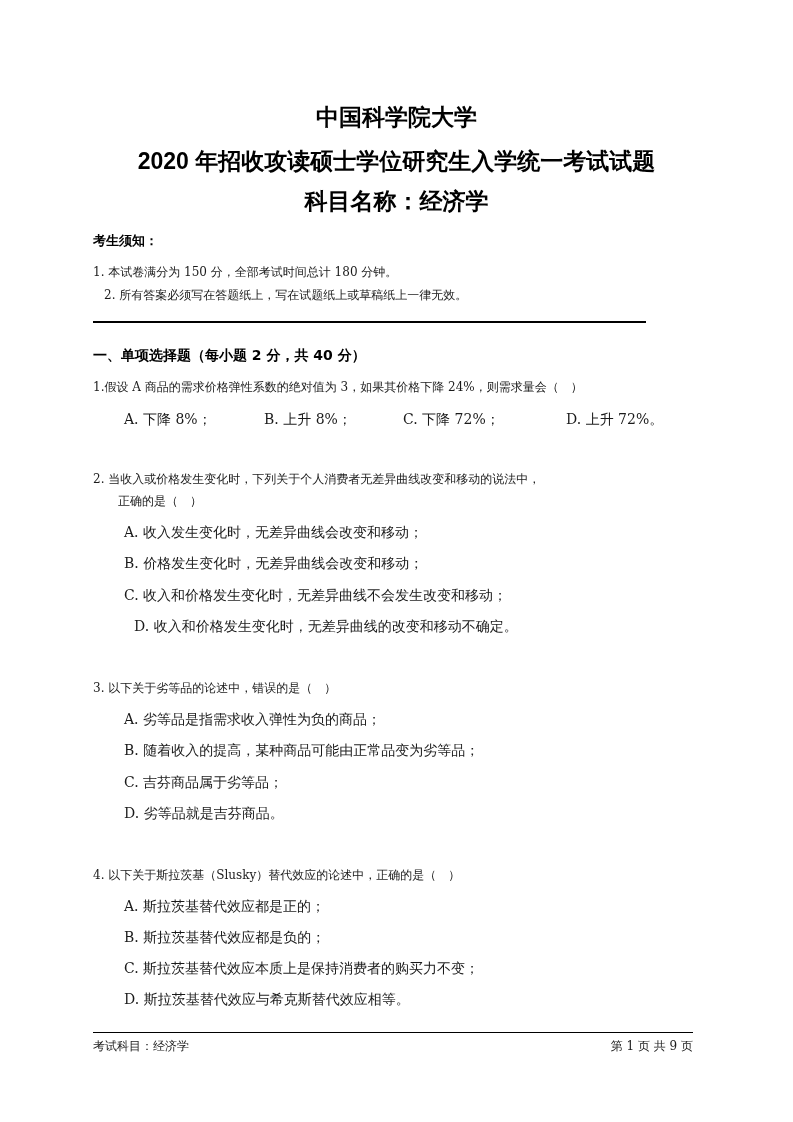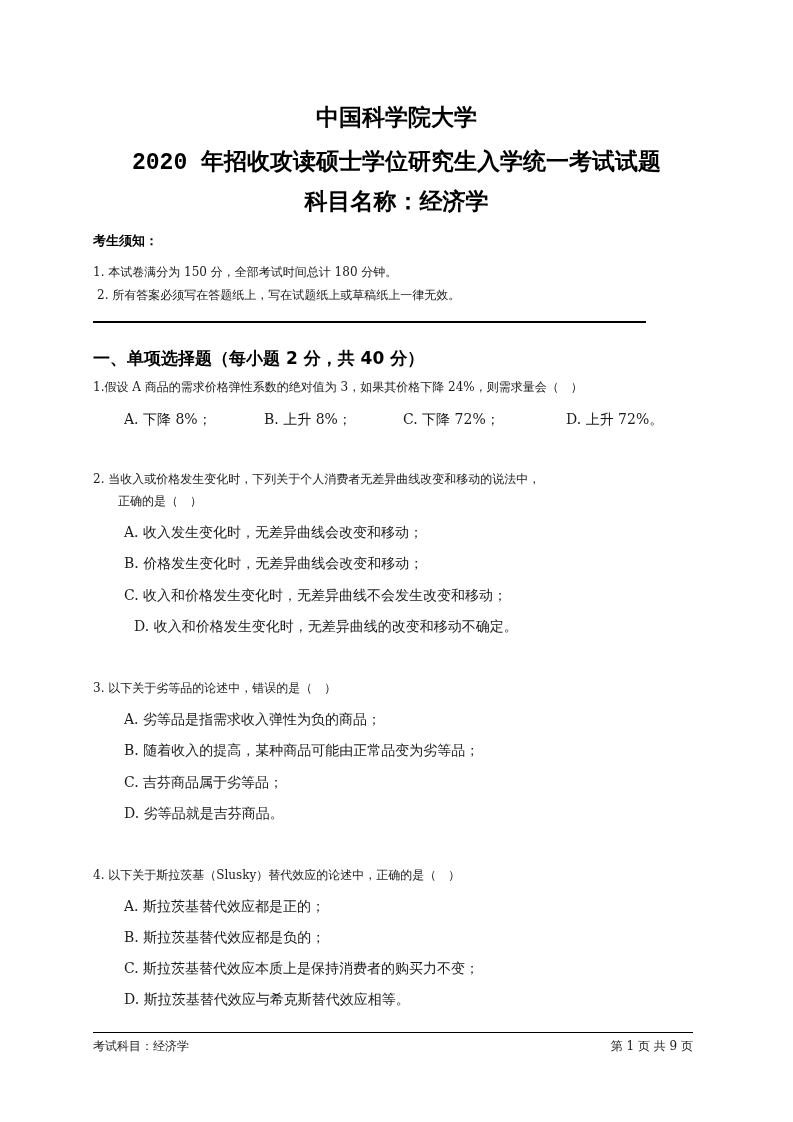--- a/index.html
+++ b/index.html
@@ -1,37 +1,37 @@
 <!DOCTYPE html>
 <html><head>
 <meta charset="utf-8">
 <style>
   html, body { margin: 0; padding: 0; background: #ffffff; }
   body { width: 793px; height: 1122px; position: relative; overflow: hidden;
          font-family: "DejaVu Serif", "Liberation Serif", serif; color: #1a1a1a; }
   .abs { position: absolute; white-space: nowrap; }
-  .title { font-family: Liberation Mono, monospace; font-weight: bold; font-size: 23px; color: #000; left: 0; width: 793px; text-align: center; }
+  .title { font-family: Liberation Sans, sans-serif; font-weight: bold; font-size: 23px; color: #000; left: 0; width: 793px; text-align: center; }
   .notice-title { font-family: Liberation Sans, sans-serif; font-weight: bold; font-size: 13px; color: #000; }
   .txt { font-size: 12px; }
-  .section { font-family: "DejaVu Sans", "Liberation Sans", sans-serif; font-weight: bold; font-size: 17px; color: #000; }
+  .section { font-family: "DejaVu Sans", "Liberation Sans", sans-serif; font-weight: bold; font-size: 14px; color: #000; }
   .rule { position: absolute; height: 1.5px; background: #000; }
   .opt { font-size: 14px; }
 </style>
 </head>
 <body>
 
 <div>
 
   <div class="abs title" style="top:102px;">中国科学院大学</div>
   <div class="abs title" style="top:146px;">2020 年招收攻读硕士学位研究生入学统一考试试题</div>
   <div class="abs title" style="top:186px;">科目名称：经济学</div>
 
   <div class="abs notice-title" style="left:93px; top:232px;">考生须知：</div>
   <div class="abs txt" style="left:93px; top:264px;">1. 本试卷满分为 150 分，全部考试时间总计 180 分钟。</div>
-  <div class="abs txt" style="left:97px; top:287px;">2. 所有答案必须写在答题纸上，写在试题纸上或草稿纸上一律无效。</div>
+  <div class="abs txt" style="left:104px; top:287px;">2. 所有答案必须写在答题纸上，写在试题纸上或草稿纸上一律无效。</div>
 
   <div class="rule" style="left:93px; top:321px; width:553px;"></div>
 
   <div class="abs section" style="left:93px; top:347px;">一、单项选择题（每小题 2 分，共 40 分）</div>
 
   <div class="abs txt" style="left:93px; top:379px; font-size:12px;">1.假设 A 商品的需求价格弹性系数的绝对值为 3，如果其价格下降 24%，则需求量会（　）</div>
   <div class="abs opt" style="left:124px; top:411px;">A. 下降 8%；</div>
   <div class="abs opt" style="left:264px; top:411px;">B. 上升 8%；</div>
   <div class="abs opt" style="left:403px; top:411px;">C. 下降 72%；</div>
   <div class="abs opt" style="left:566px; top:411px;">D. 上升 72%。</div>

